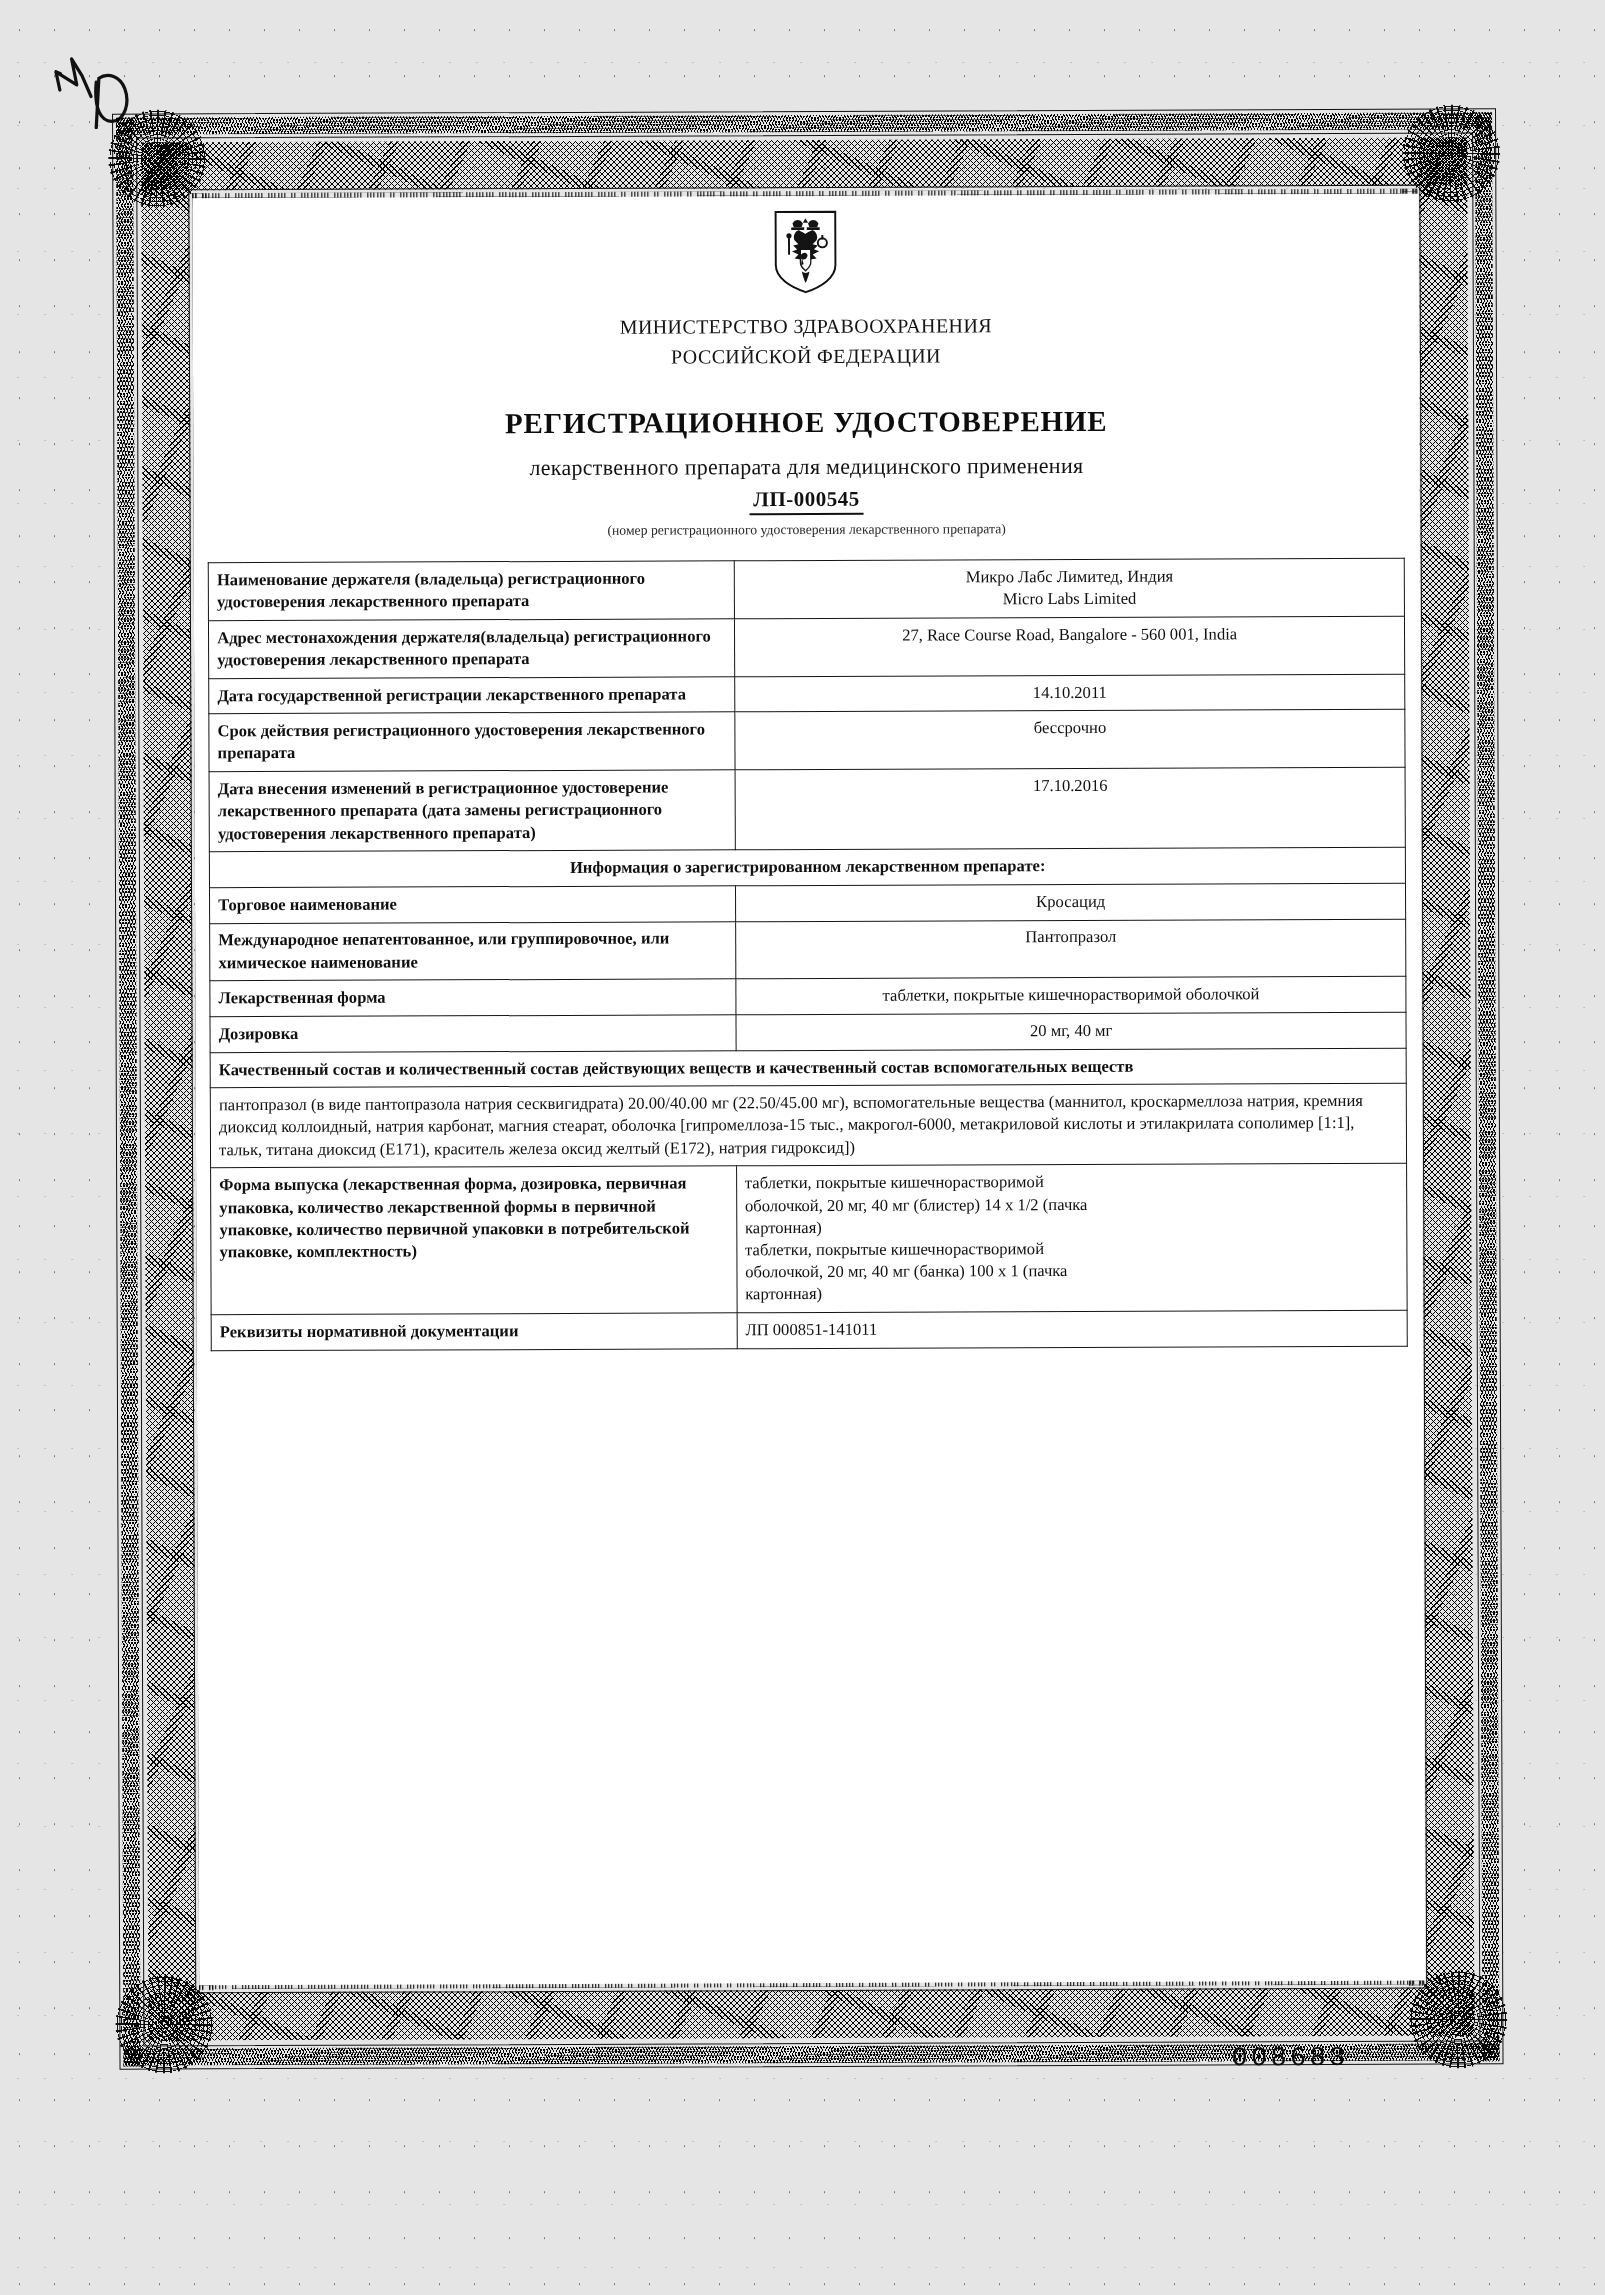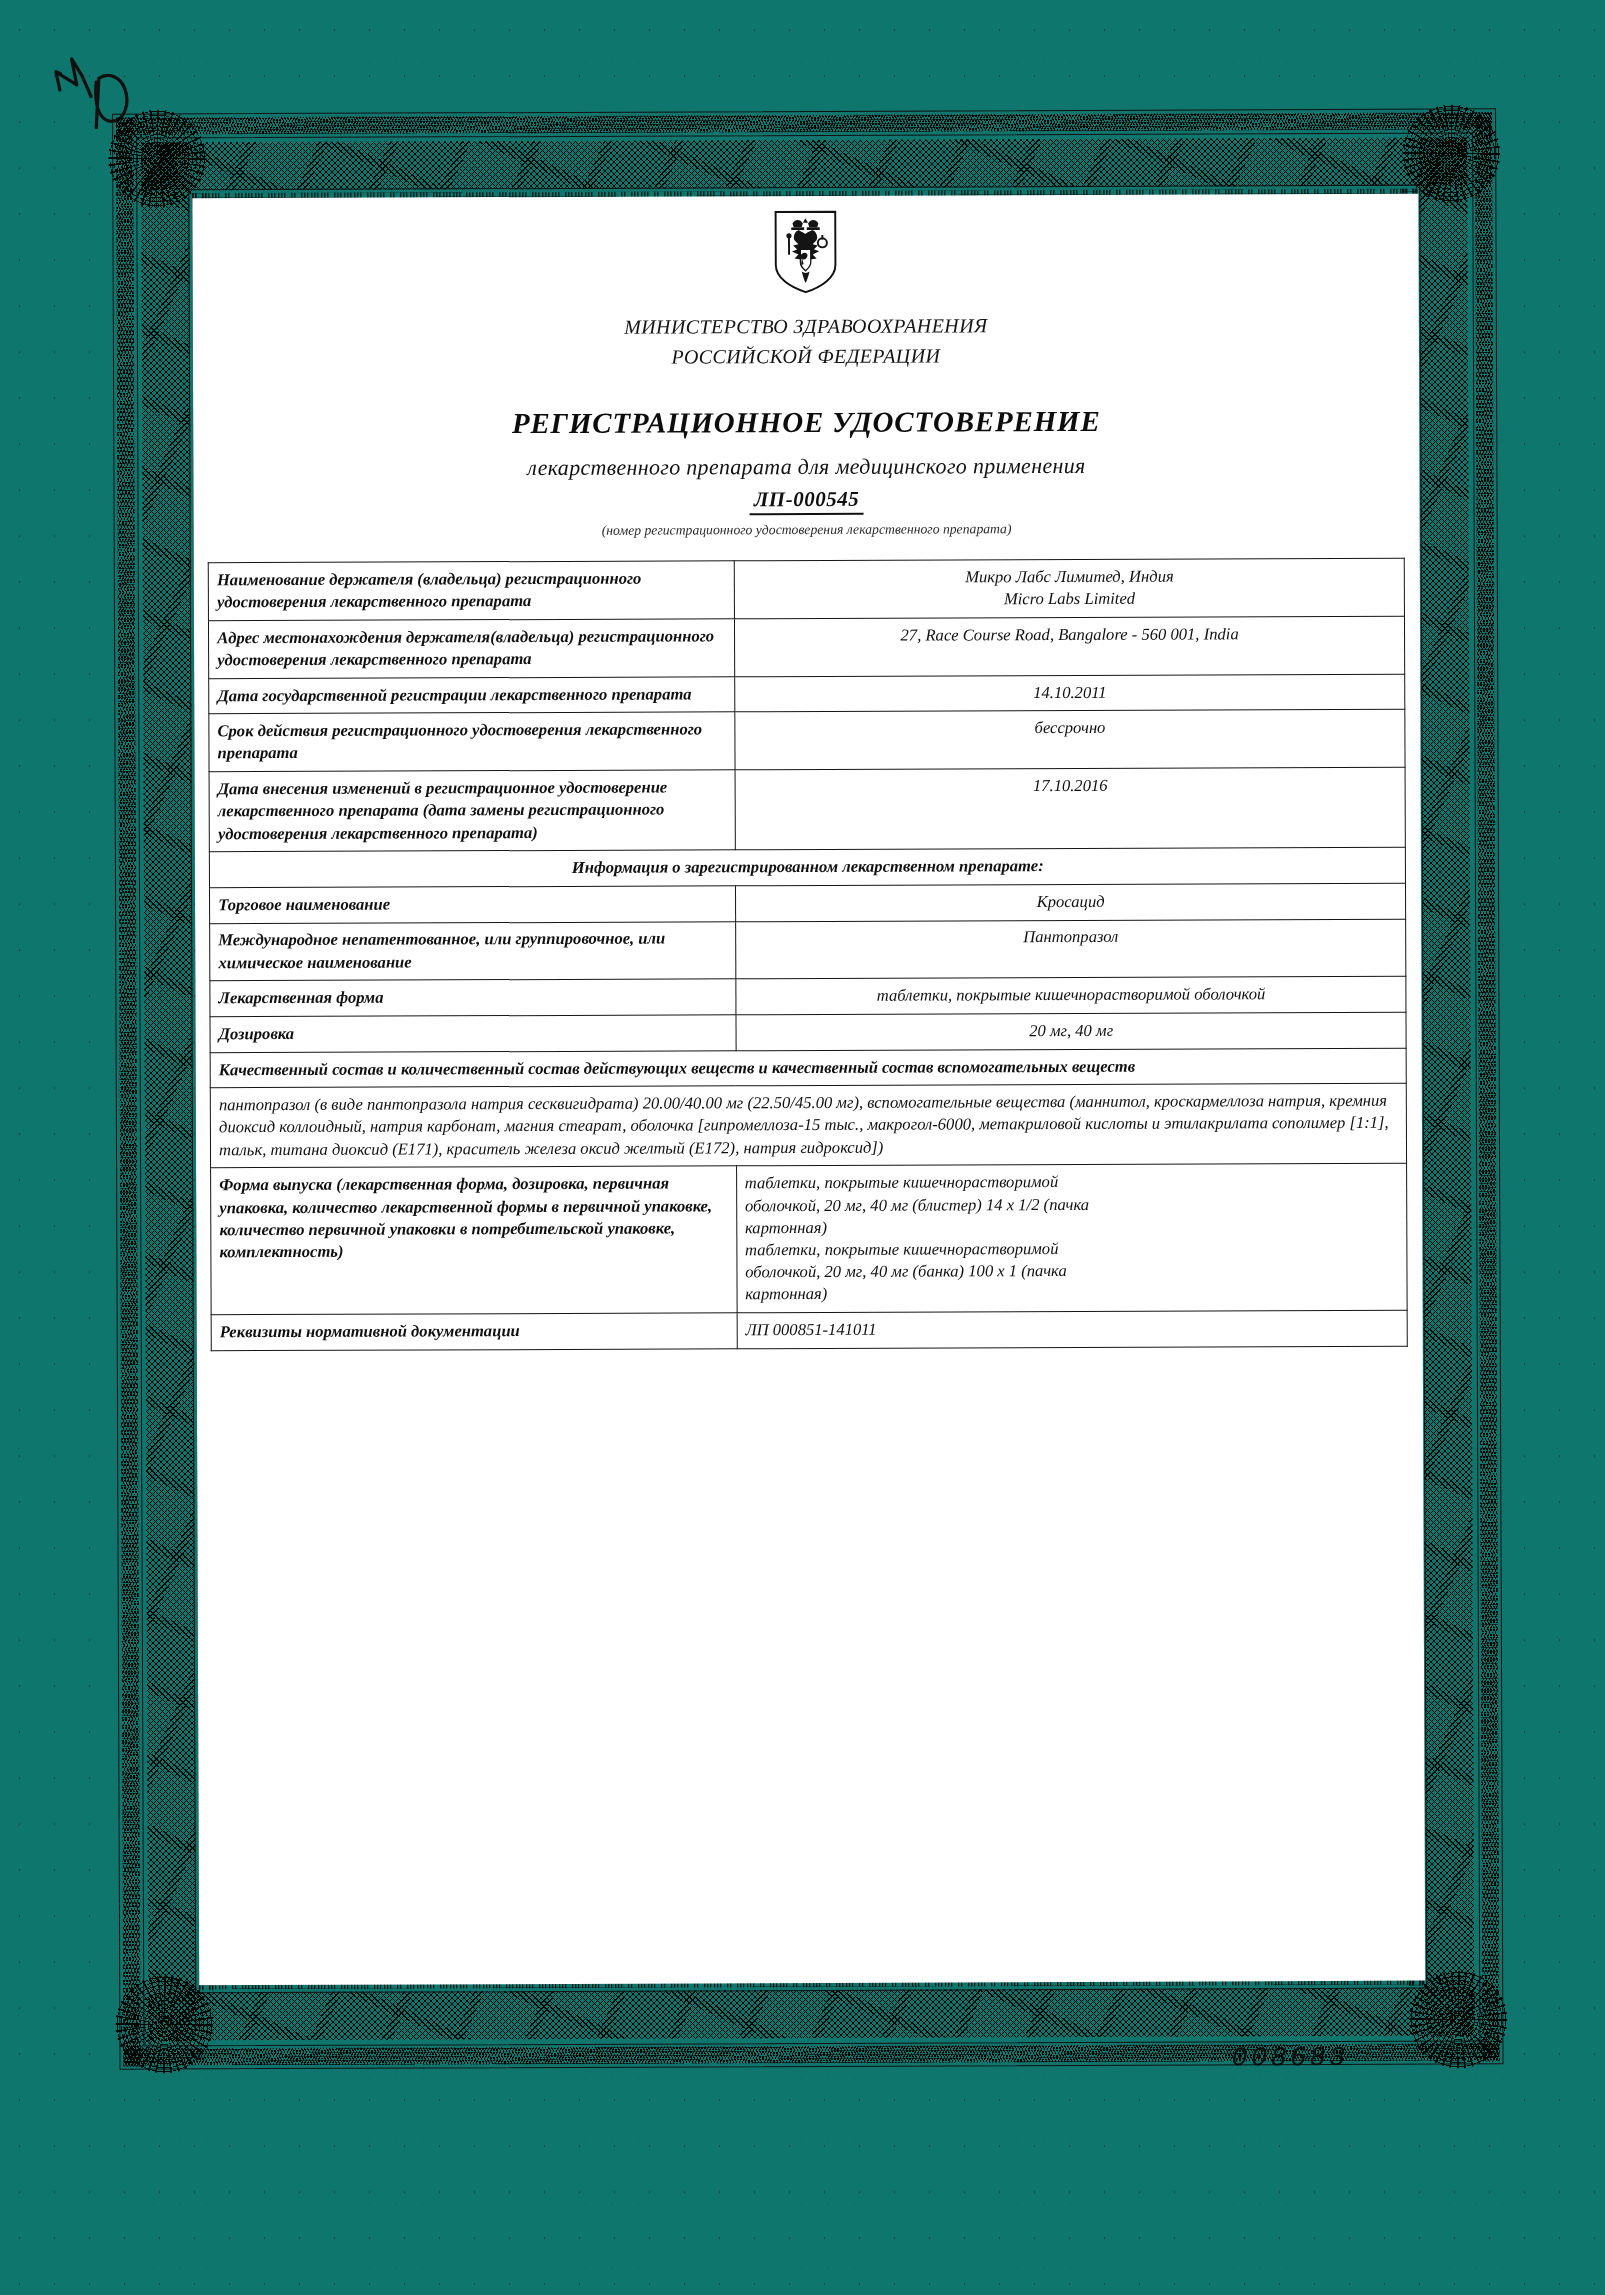--- a/index.html
+++ b/index.html
@@ -14,22 +14,21 @@
     position: relative;
     font-family: "Liberation Serif", "DejaVu Serif", serif;
     color: #101010;
     overflow: hidden;
   }
 
   
   #scan-page {
     position: absolute;
     inset: 0;
-    background: #0f766e;
-    font-style: italic;
+    background: #e5e5e5;
   }
 
   
   .speckle {
     position: absolute;
     inset: 0;
     pointer-events: none;
     opacity: .55;
     background-image:
       radial-gradient(#222 0.4px, transparent 0.5px),

